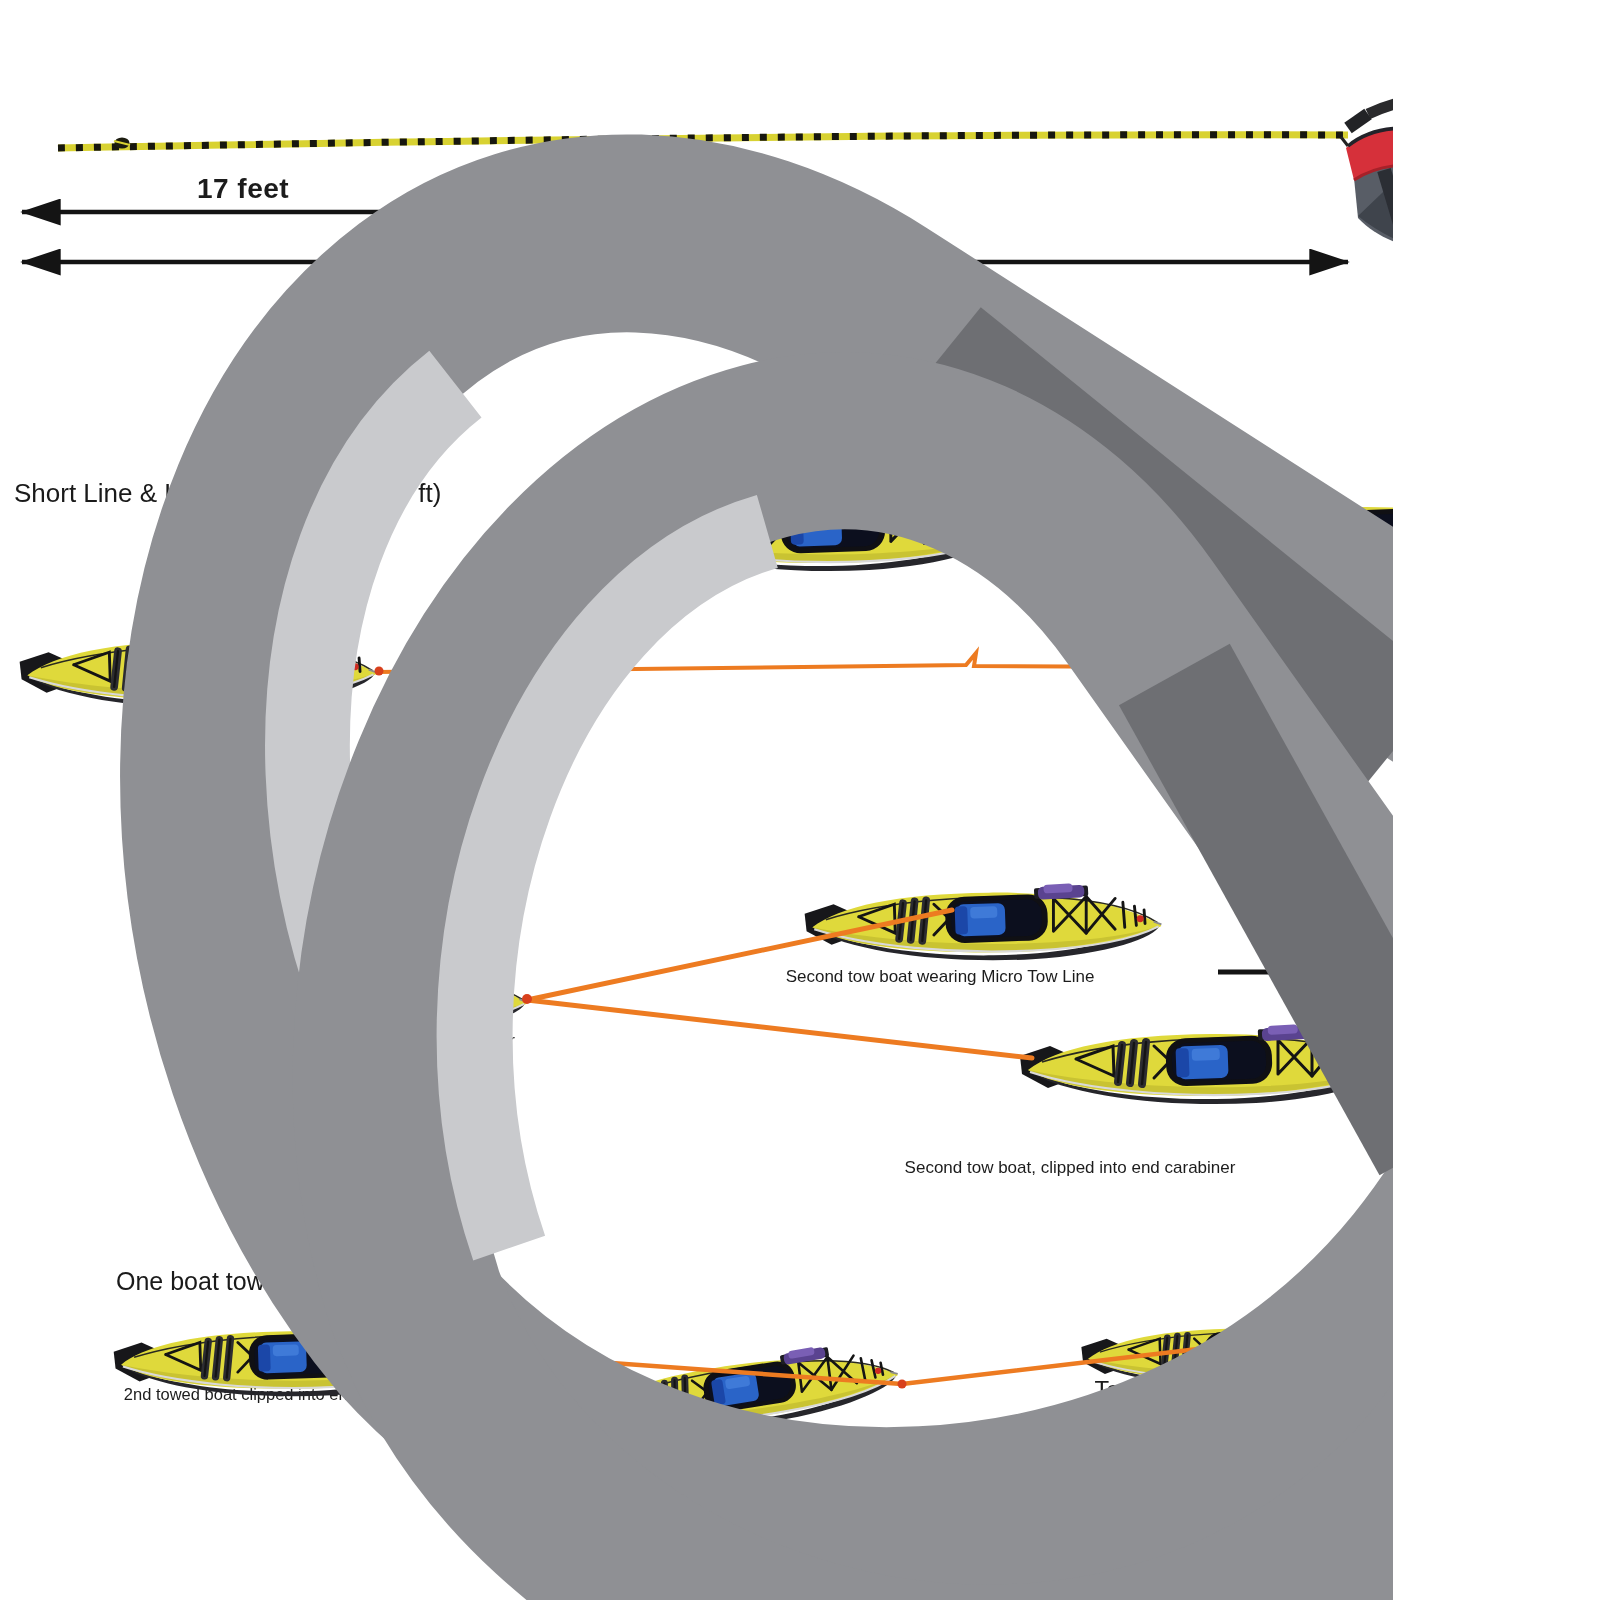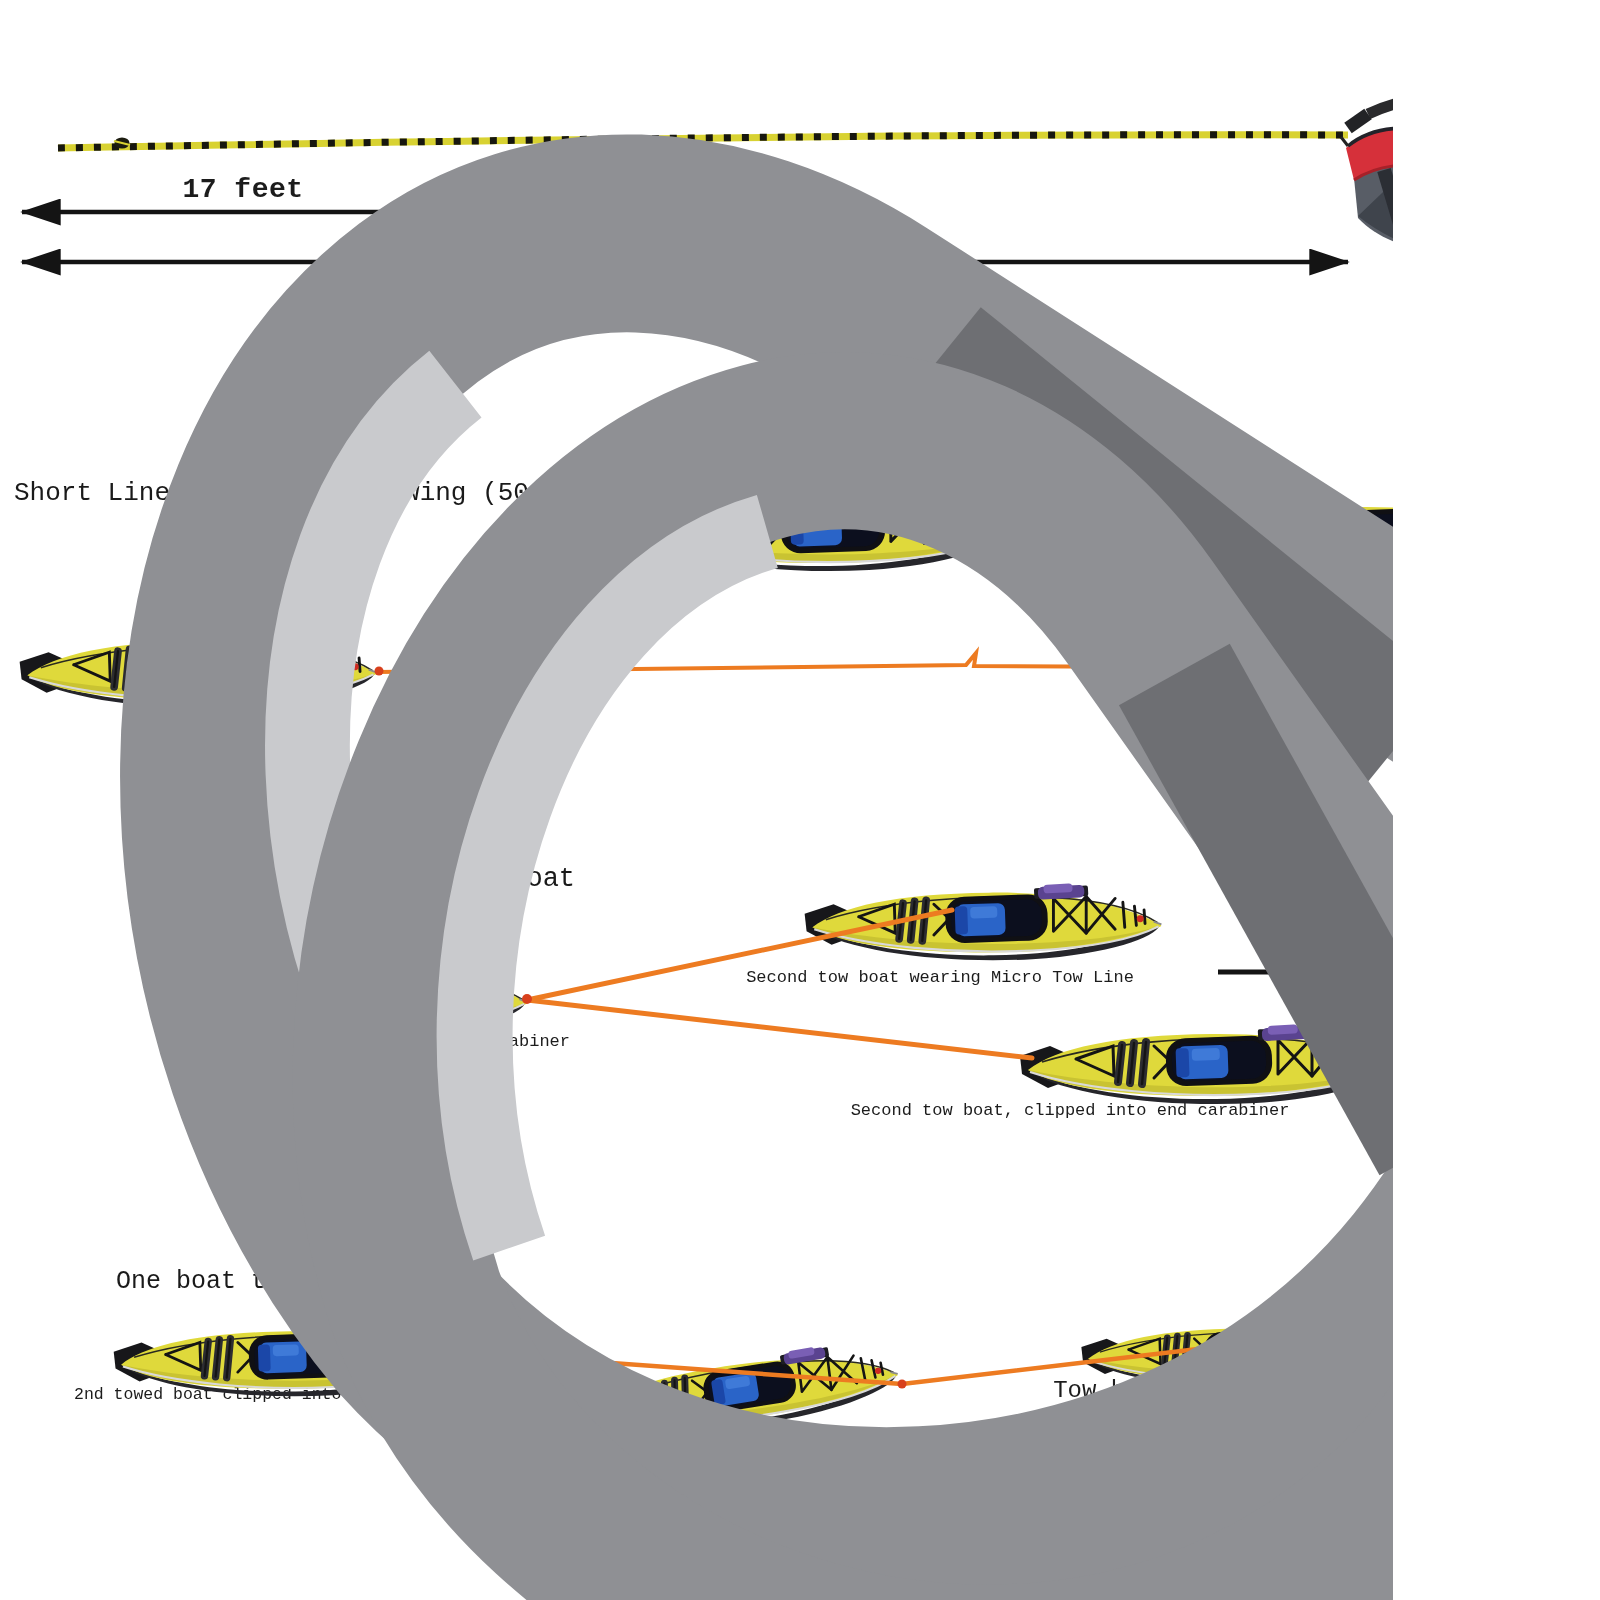--- a/index.html
+++ b/index.html
@@ -1,17 +1,17 @@
 <!DOCTYPE html>
 <html style="--line-orange: #ED7B21; --rope-yellow: #D8D232; --kayak-yellow: #DFD93B; --bag-red: #D6303A; --arrow-black: #141414;"><head>
 <meta charset="utf-8">
 <style>
   html,body{margin:0;padding:0;background:#fff;}
   #canvas{position:relative;width:1393px;height:1600px;background:#ffffff;overflow:hidden;
-          font-family:Liberation Mono, monospace;color:#1c1c1c;}
+          font-family:Liberation Sans, sans-serif;color:#1c1c1c;}
   .abs{position:absolute;}
   .lbl{position:absolute;white-space:nowrap;transform:translate(-50%,-50%);color:#1c1c1c;}
   .heading{position:absolute;white-space:nowrap;color:#1a1a1a;}
   .fs-measure{font-size:28px;font-weight:600;letter-spacing:.5px;}
   .fs-measure-lg{font-size:30px;font-weight:600;letter-spacing:.5px;}
   .fs-h{font-size:26px;font-weight:400;}
   .fs-small{font-size:17px;font-weight:400;}
   .fs-big-lbl{font-size:24px;font-weight:400;}
   svg{display:block;}
   #lines-layer{pointer-events:none;z-index:5;}
@@ -188,20 +188,20 @@
 
   <div class="lbl fs-measure" style="left:243px;top:189px">17 feet</div>
   <div class="lbl fs-measure-lg" style="left:616px;top:245px">50 feet</div>
 
   <div class="heading fs-h" style="left:14px;top:478px">Short Line &amp; Long Line Towing (50 ft)</div>
   <div class="lbl" style="left:1345px;top:597px;font-size:17.5px">Tow boat with Micro Line</div>
 
   <div class="heading" style="left:170px;top:864px;font-size:27px">Two Boats Towing One Boat</div>
   <div class="lbl fs-small" style="left:366px;top:1041px">Towed boat clipped into inline carabiner</div>
   <div class="lbl fs-small" style="left:940px;top:977px">Second tow boat wearing Micro Tow Line</div>
-  <div class="lbl fs-small" style="left:1070px;top:1110px">Second tow boat, clipped into end carabiner</div>
+  <div class="lbl fs-small" style="left:1070px;top:1168px">Second tow boat, clipped into end carabiner</div>
 
   <div class="heading" style="left:116px;top:1267px;font-size:25px">One boat towing two boats</div>
   <div class="lbl" style="left:277px;top:1394px;font-size:16.5px">2nd towed boat clipped into end carabiner</div>
   <div class="lbl fs-small" style="left:742px;top:1460px">1st towed boat cllipped into mid-line carabiner</div>
   <div class="lbl fs-big-lbl" style="left:1226px;top:1390px">Tow boat with Micro Line</div>
 
 </div>
 
 </body></html>

